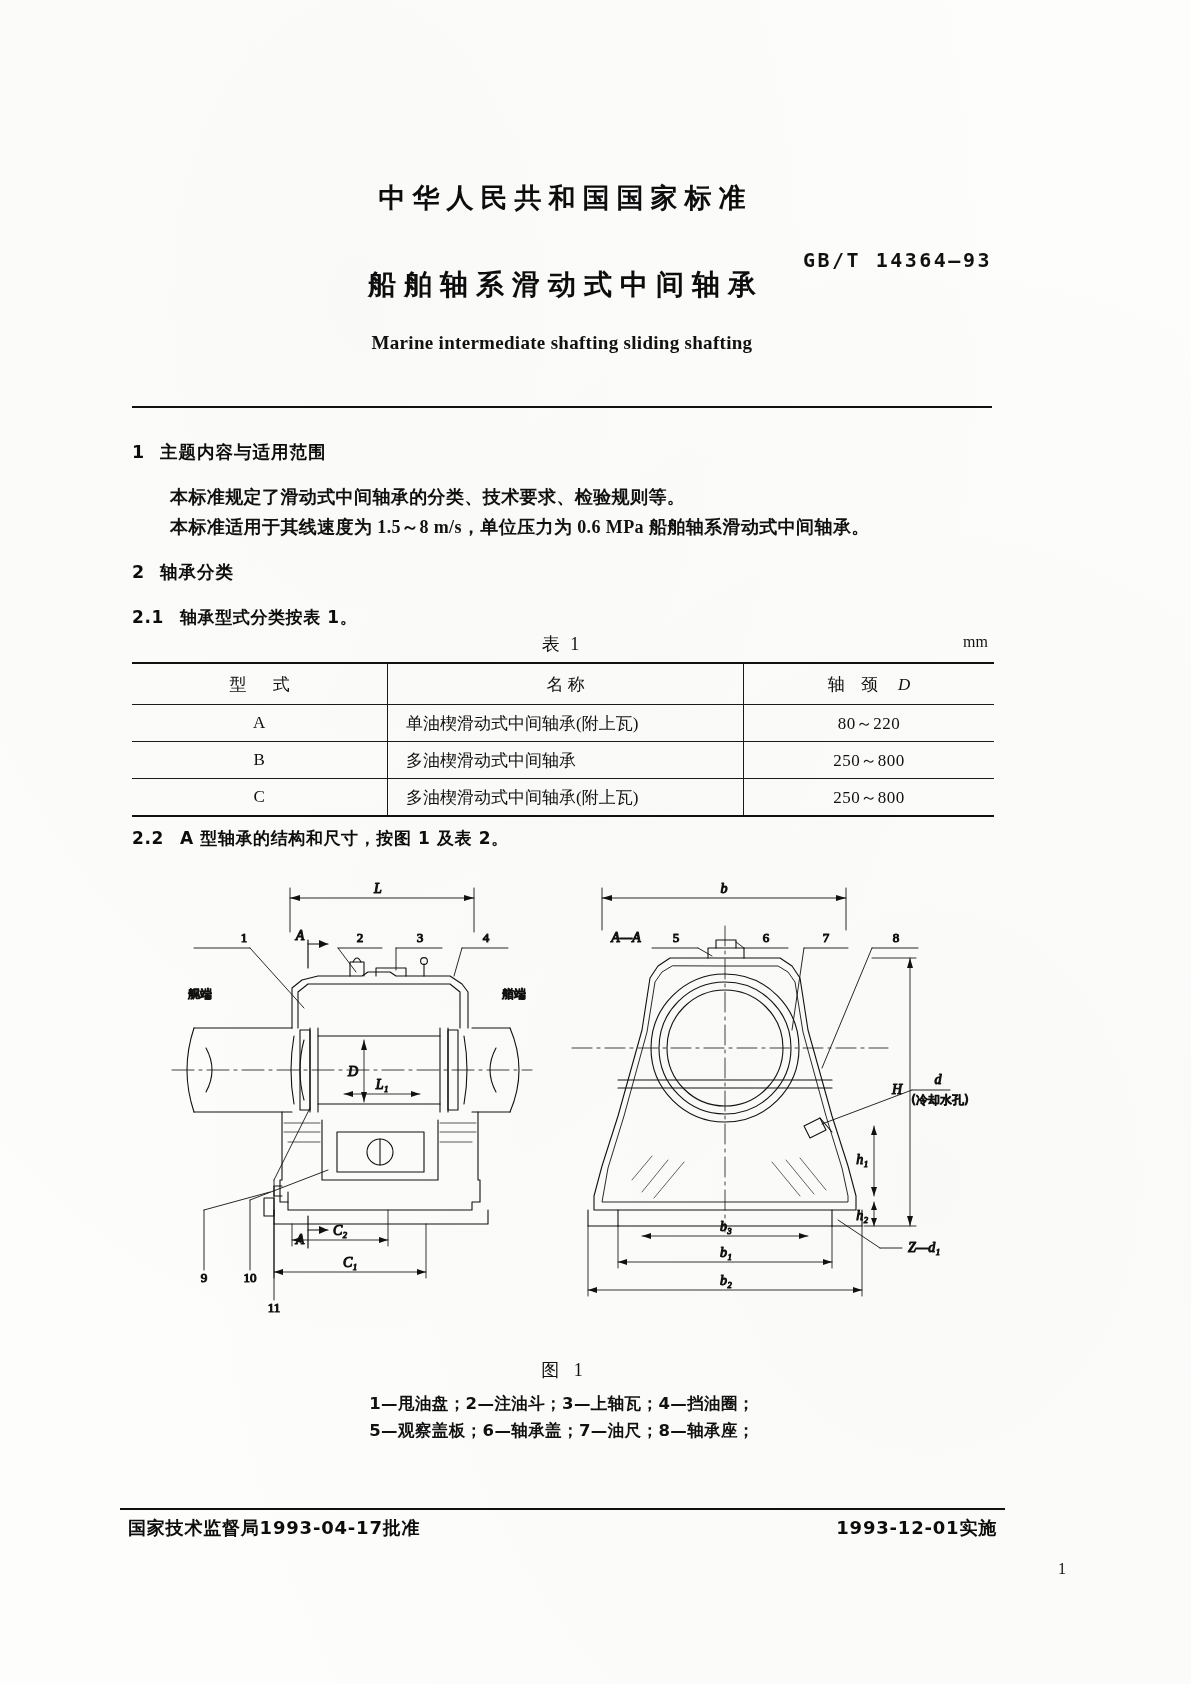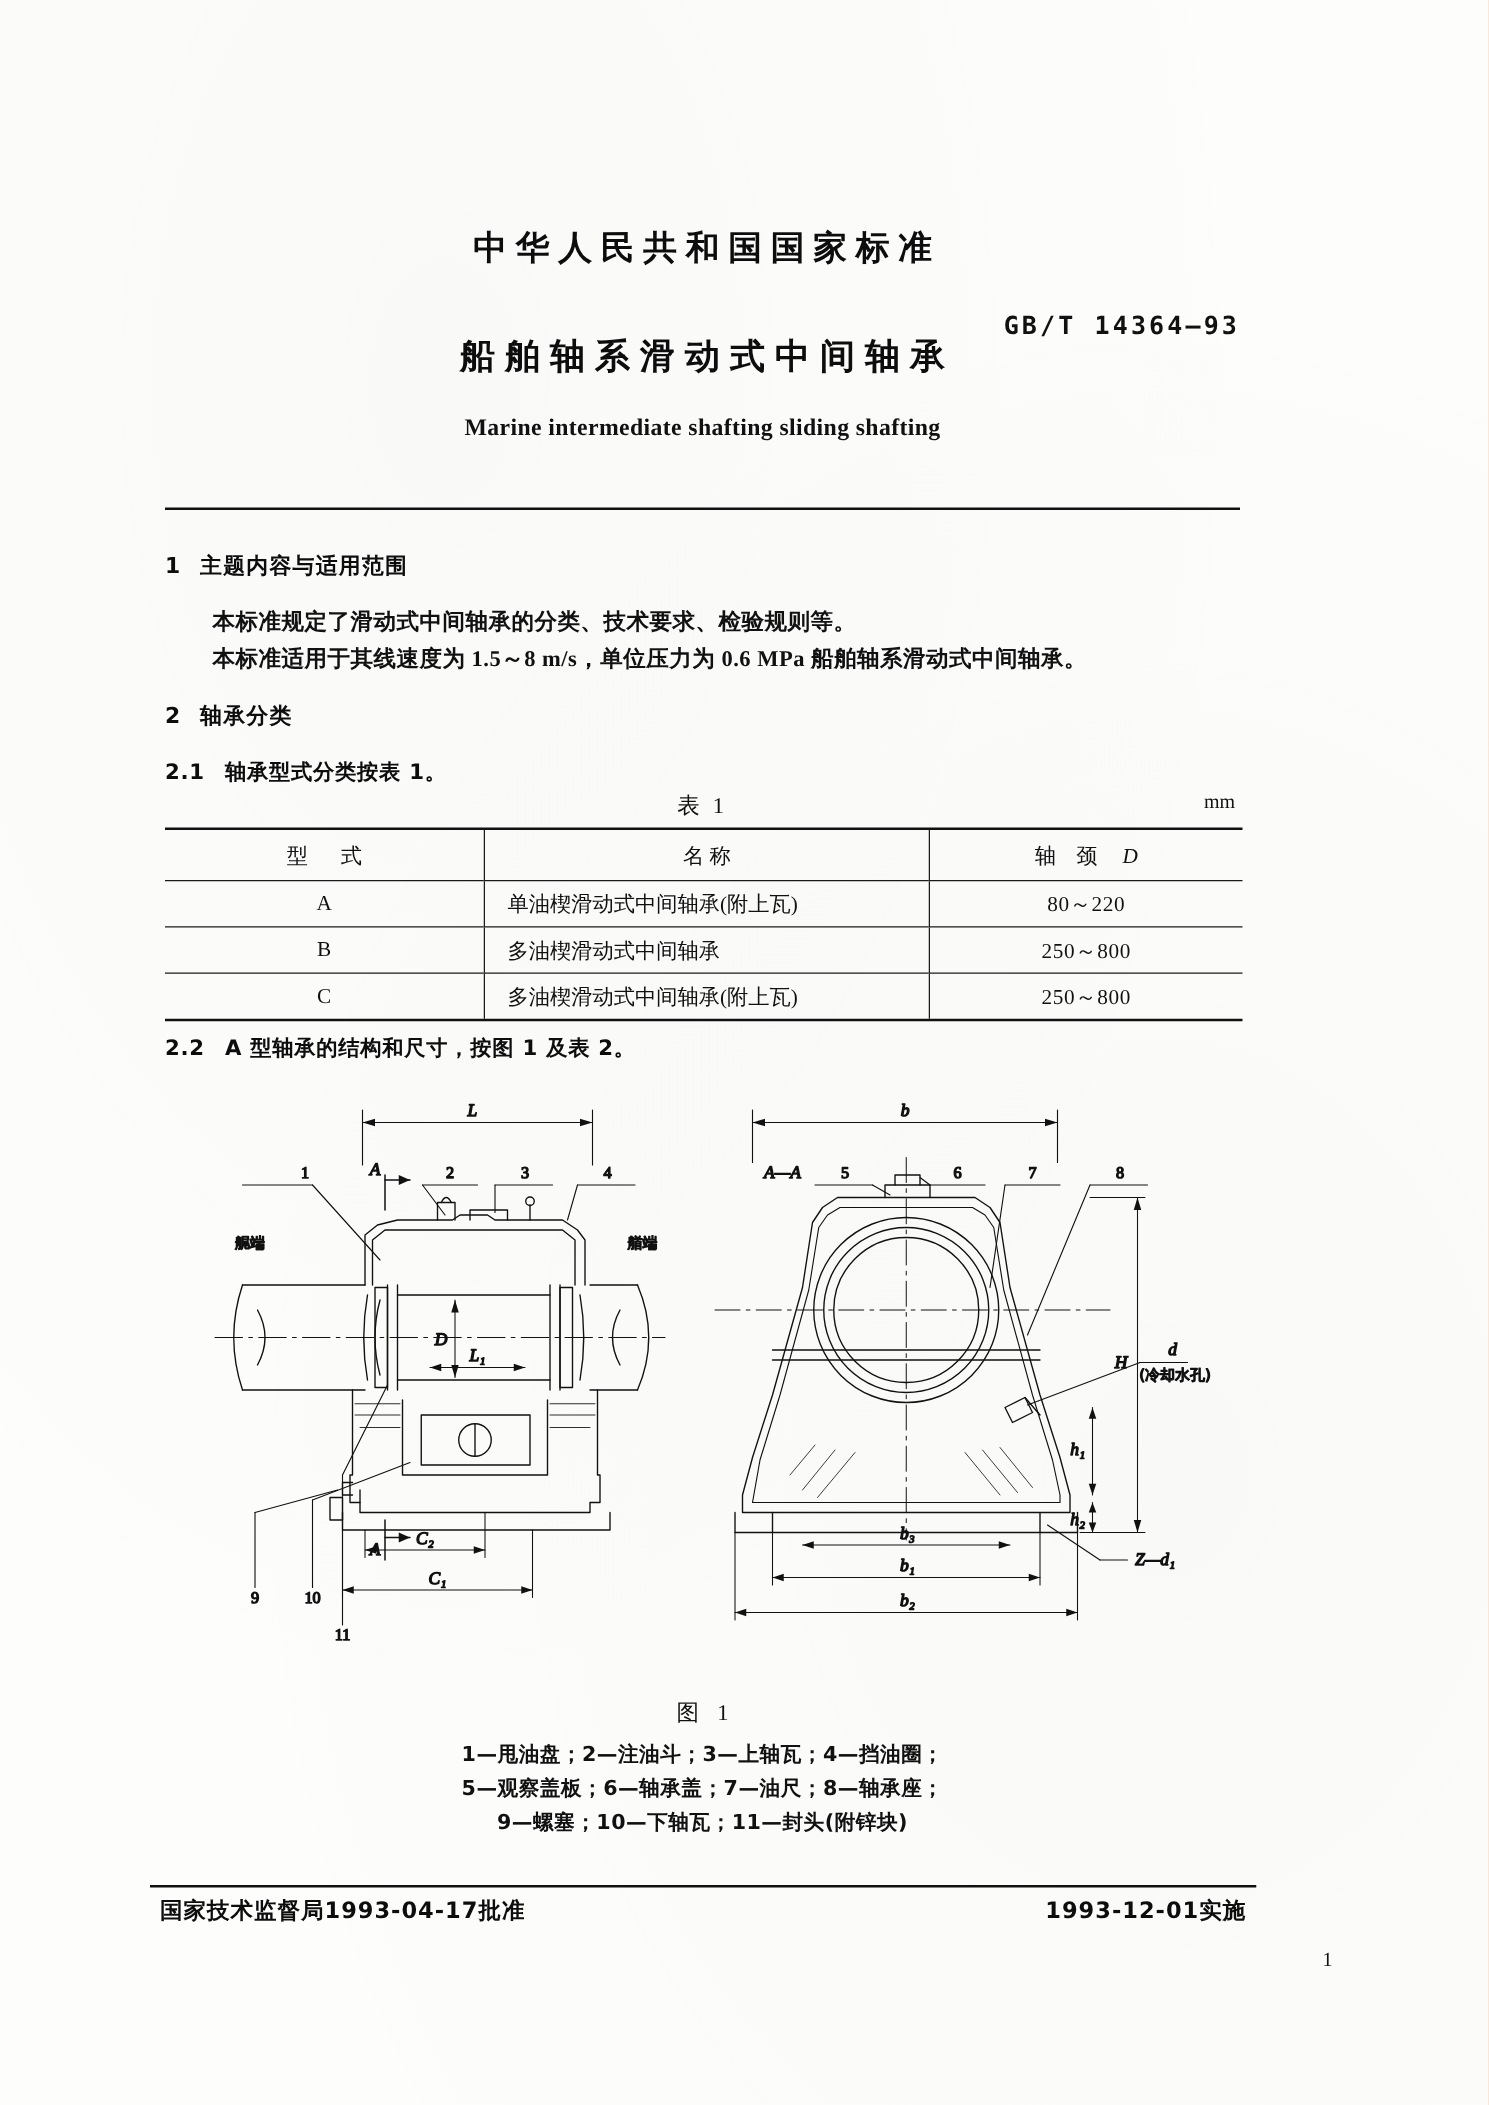--- a/index.html
+++ b/index.html
@@ -10,21 +10,21 @@
   }
   body {
     font-family: "Liberation Serif", "DejaVu Serif", serif;
     color: #111111;
   }
   .page {
     position: relative;
     width: 1191px;
     height: 1684px;
     margin: 0 auto;
-    background: #fdba74;
+    background: #0369a1;
     overflow: hidden;
   }
   .sheet {
     position: absolute;
     left: 0; top: 0;
     width: 1191px;
     height: 1684px;
     background:
       radial-gradient(ellipse at 30% 18%, rgba(0,0,0,0.016), rgba(0,0,0,0) 60%),
       radial-gradient(ellipse at 78% 70%, rgba(0,0,0,0.014), rgba(0,0,0,0) 62%),
@@ -615,21 +615,20 @@
         <text class="lbli" x="792" y="372" text-anchor="middle">Z—d₁</text>
 
       </g>
     </svg>
   </div>
 
   <div class="fig-cap">图 1</div>
   <div class="fig-legend">
     <div>1—甩油盘；2—注油斗；3—上轴瓦；4—挡油圈；</div>
     <div>5—观察盖板；6—轴承盖；7—油尺；8—轴承座；</div>
-    <div>9—螺塞；10—下轴瓦；11—封头(附锌块)</div>
   </div>
 
   <div class="rule-bottom"></div>
   <div class="footer">
     <div class="footer-left">国家技术监督局1993-04-17批准</div>
     <div class="footer-right">1993-12-01实施</div>
   </div>
   <div class="page-no">1</div>
 </div>
 

